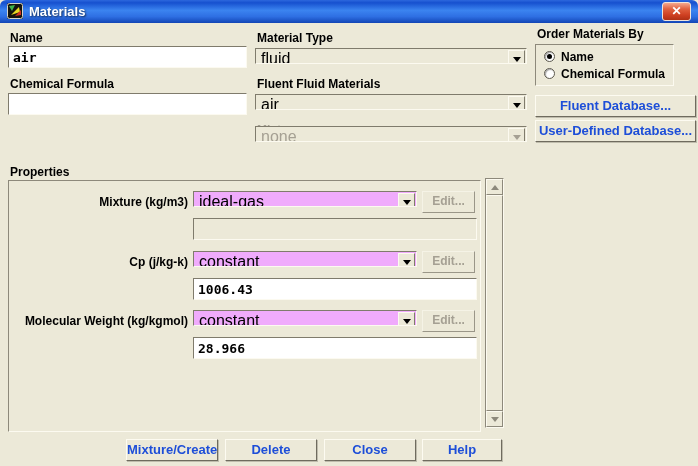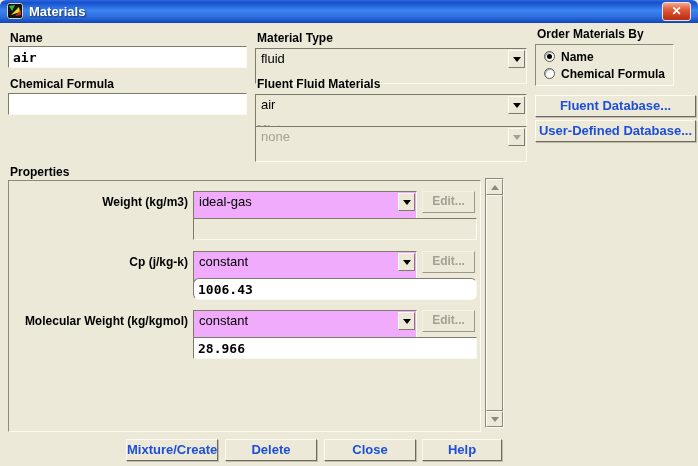--- a/index.html
+++ b/index.html
@@ -32,23 +32,23 @@
   .lbl { position: absolute; font-size: 12px; font-weight: bold; color: #000; white-space: nowrap; }
   .lbl.dis { color: #a5a093; }
   .field {
     position: absolute; height: 22px; background: #fff;
     border: 1px solid; border-color: #7f7b6c #fcfaf0 #fcfaf0 #7f7b6c;
     font-family: "DejaVu Sans Mono", monospace; font-weight: bold; font-size: 13px;
     padding: 0 4px; color: #000; outline: none; border-radius: 0;
   }
   .field.dis { background: #ece9d8; }
   .dd {
-    position: absolute; height: 36px;
+    position: absolute; height: 16px;
     border: 1px solid; border-color: #7f7b6c #fcfaf0 #fcfaf0 #7f7b6c;
-    background: #ece9d8; font-size: 13px; line-height: 20px; padding-left: 5px;
+    background: #ece9d8; font-size: 16px; line-height: 20px; padding-left: 5px;
     white-space: nowrap; overflow: hidden;
   }
   .dd.white { background: #f0abfc; }
   .dd.dis { color: #a5a093; }
   .dd-btn {
     position: absolute; right: 1px; top: 1px; width: 17px; height: 18px;
     background: #ece9d8; border: 1px solid; border-color: #fcfaf0 #7f7b6c #7f7b6c #fcfaf0;
     display: flex; align-items: center; justify-content: center;
   }
   .tri-down { width: 0; height: 0; border-left: 4px solid transparent; border-right: 4px solid transparent; border-top: 5px solid #000; }
@@ -155,39 +155,39 @@
       <span class="radio-lbl">Chemical Formula</span>
     </div>
   </div>
 
   <div class="btn" style="left:535px; top:95px; width:161px;">Fluent Database...</div>
   <div class="btn" style="left:535px; top:120px; width:161px;">User-Defined Database...</div>
 
   <div class="lbl" style="left:10px; top:165px;">Properties</div>
   <div class="groupbox" style="left:8px; top:180px; width:473px; height:252px;"></div>
 
-  <div class="lbl plbl" style="top:195px;">Weight (kg/m3)</div>
+  <div class="lbl plbl" style="top:195px;">Mixture (kg/m3)</div>
   <div class="dd white" style="left:193px; top:191px; width:224px;">
     <span>ideal-gas</span>
     <span class="dd-btn">
         <span class="tri-down"></span>
       </span>
   </div>
   <div class="btn dis" style="left:422px; top:191px; width:53px;">Edit...</div>
   <input class="field dis" style="left: 193px; top: 218px; width: 284px;" value="">
 
   <div class="lbl plbl" style="top:255px;">Cp (j/kg-k)</div>
   <div class="dd white" style="left:193px; top:251px; width:224px;">
     <span>constant</span>
     <span class="dd-btn">
         <span class="tri-down"></span>
       </span>
   </div>
   <div class="btn dis" style="left:422px; top:251px; width:53px;">Edit...</div>
-  <input class="field" style="left: 193px; top: 278px; width: 284px; border-radius: 6px;" value="1006.43">
+  <input class="field" style="left: 193px; top: 278px; width: 284px;" value="1006.43">
 
   <div class="lbl plbl" style="top:314px;">Molecular Weight (kg/kgmol)</div>
   <div class="dd white" style="left:193px; top:310px; width:224px;">
     <span>constant</span>
     <span class="dd-btn">
         <span class="tri-down"></span>
       </span>
   </div>
   <div class="btn dis" style="left:422px; top:310px; width:53px;">Edit...</div>
   <input class="field" style="left: 193px; top: 337px; width: 284px;" value="28.966">

